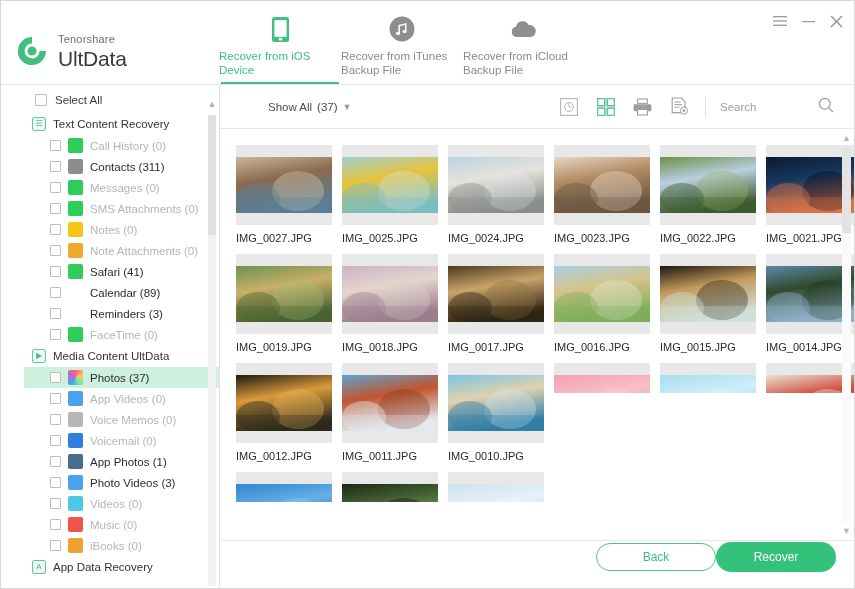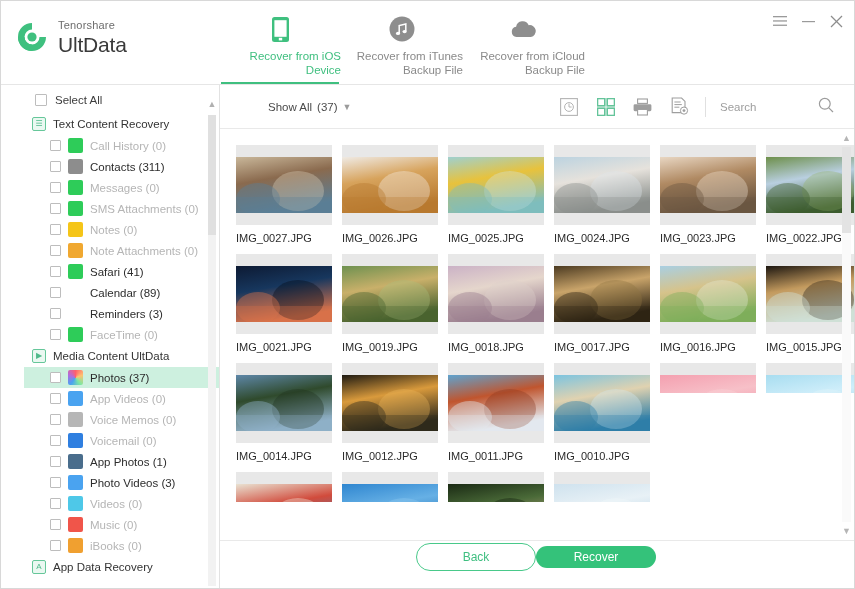--- a/index.html
+++ b/index.html
@@ -23,39 +23,39 @@
     height: 84px;
     background: #fff;
     display: flex;
     align-items: flex-start;
     position: relative;
     flex: 0 0 84px;
   }
   .brand {
     width: 210px;
     display: flex; align-items: center;
-    padding: 18px 0 0 14px;
+    padding: 32px 0 0 14px;
     gap: 9px;
   }
   .brand-logo { width: 34px; height: 34px; position: relative; flex:0 0 34px;}
   .brand-logo svg { display:block; }
   .brand-text { line-height: 1; padding-top:1px;}
   .brand-top { font-size: 11px; color: #6d6d6d; letter-spacing: .2px; margin-bottom: 3px;}
   .brand-name { font-size: 21px; color: #3a3a3a; letter-spacing: -0.2px; }
 
   .tabs {
     display: flex;
     align-items: flex-start;
     height: 84px;
     gap: 0;
     padding-top: 10px;
   }
   .tab {
     width: 122px;
-    text-align: right;
+    text-align: left;
     position: relative;
     height: 74px;
     cursor: pointer;
     padding-top: 4px;
   }
   .tab .tab-icon {
     height: 28px; display:flex; align-items:center; justify-content:center;
     margin-bottom: 6px;
   }
   .tab .tab-label {
@@ -180,31 +180,31 @@
   }
   .grid-vscroll .track { position:absolute; top:14px; bottom:14px; left:1px; width:9px; background:#fafafa;}
   .grid-vscroll .thumb2 { position:absolute; top:14px; left:1px; width:9px; height:86px; background:#e3e3e3;}
   .grid-vscroll .arr { position:absolute; left:0; width:11px; text-align:center; font-size:9px; color:#b5b5b5;}
   .grid-vscroll .arr.up { top:0;} .grid-vscroll .arr.dn { bottom:0;}
 
   
   .footer {
     height: 48px; flex: 0 0 48px;
     border-top: 1px solid #e9e9e9;
-    display: flex; align-items: center; justify-content: center;
+    display: flex; align-items: center; justify-content: flex-end;
     padding: 0 18px 16px 16px;
     background: #fff;
   }
   .btn-back {
     width: 120px; height: 28px; border-radius: 15px;
     border: 1px solid #49c98a; color: #3fbf80; background: #fff;
     font-size: 12px; cursor: pointer; font-family: "Liberation Sans", sans-serif;
   }
   .btn-recover {
-    width: 120px; height: 22px; border-radius: 16px;
+    width: 120px; height: 30px; border-radius: 16px;
     border: none; color: #fff; background: #34c27a;
     font-size: 12px; cursor: pointer; font-family: "Liberation Sans", sans-serif;
   }
 </style>
 </head>
 <body>
 
 <div class="app">
 
   <div class="header">
@@ -496,42 +496,20 @@
                 </div>
               </div>
               <div class="cell-name">IMG_0027.JPG</div>
             </div>
             <div class="cell">
               <div class="thumb-box" style="height:80px;align-items:flex-start;">
                 <div style="display:flex;flex-direction:column;width:96px;">
                   <div style="height:12px;background:#e8e8e8;"></div>
                   <svg class="thumb-img" width="96" height="56" viewBox="0 0 96 56" preserveAspectRatio="none">
                     <defs>
-                      <linearGradient id="g_woman-mirror-reflection" x1="0" y1="0" x2="0.3" y2="1">
-                        <stop offset="0%" stop-color="#efeae4"></stop>
-                        <stop offset="45%" stop-color="#d7a35c"></stop>
-                        <stop offset="100%" stop-color="#b8792f"></stop>
-                      </linearGradient>
-                    </defs>
-                    <rect width="96" height="56" fill="url(#g_woman-mirror-reflection)"></rect>
-                    <ellipse cx="62" cy="34" rx="26" ry="20" fill="#f4f0ea" opacity="0.38"></ellipse>
-                    <ellipse cx="22" cy="42" rx="22" ry="16" fill="#b8792f" opacity="0.42"></ellipse>
-                    <rect y="40" width="96" height="16" fill="#b8792f" opacity="0.3"></rect>
-                  </svg>
-                  <div style="height:12px;background:#e8e8e8;"></div>
-                </div>
-              </div>
-              <div class="cell-name">IMG_0026.JPG</div>
-            </div>
-            <div class="cell">
-              <div class="thumb-box" style="height:80px;align-items:flex-start;">
-                <div style="display:flex;flex-direction:column;width:96px;">
-                  <div style="height:12px;background:#e8e8e8;"></div>
-                  <svg class="thumb-img" width="96" height="56" viewBox="0 0 96 56" preserveAspectRatio="none">
-                    <defs>
                       <linearGradient id="g_woman-yellow-shirt-teal-wall" x1="0" y1="0" x2="0.3" y2="1">
                         <stop offset="0%" stop-color="#9fd0cf"></stop>
                         <stop offset="45%" stop-color="#e8c23c"></stop>
                         <stop offset="100%" stop-color="#7fbdbd"></stop>
                       </linearGradient>
                     </defs>
                     <rect width="96" height="56" fill="url(#g_woman-yellow-shirt-teal-wall)"></rect>
                     <ellipse cx="62" cy="34" rx="26" ry="20" fill="#cfe5e3" opacity="0.38"></ellipse>
                     <ellipse cx="22" cy="42" rx="22" ry="16" fill="#7fbdbd" opacity="0.42"></ellipse>
                     <rect y="40" width="96" height="16" fill="#7fbdbd" opacity="0.3"></rect>

